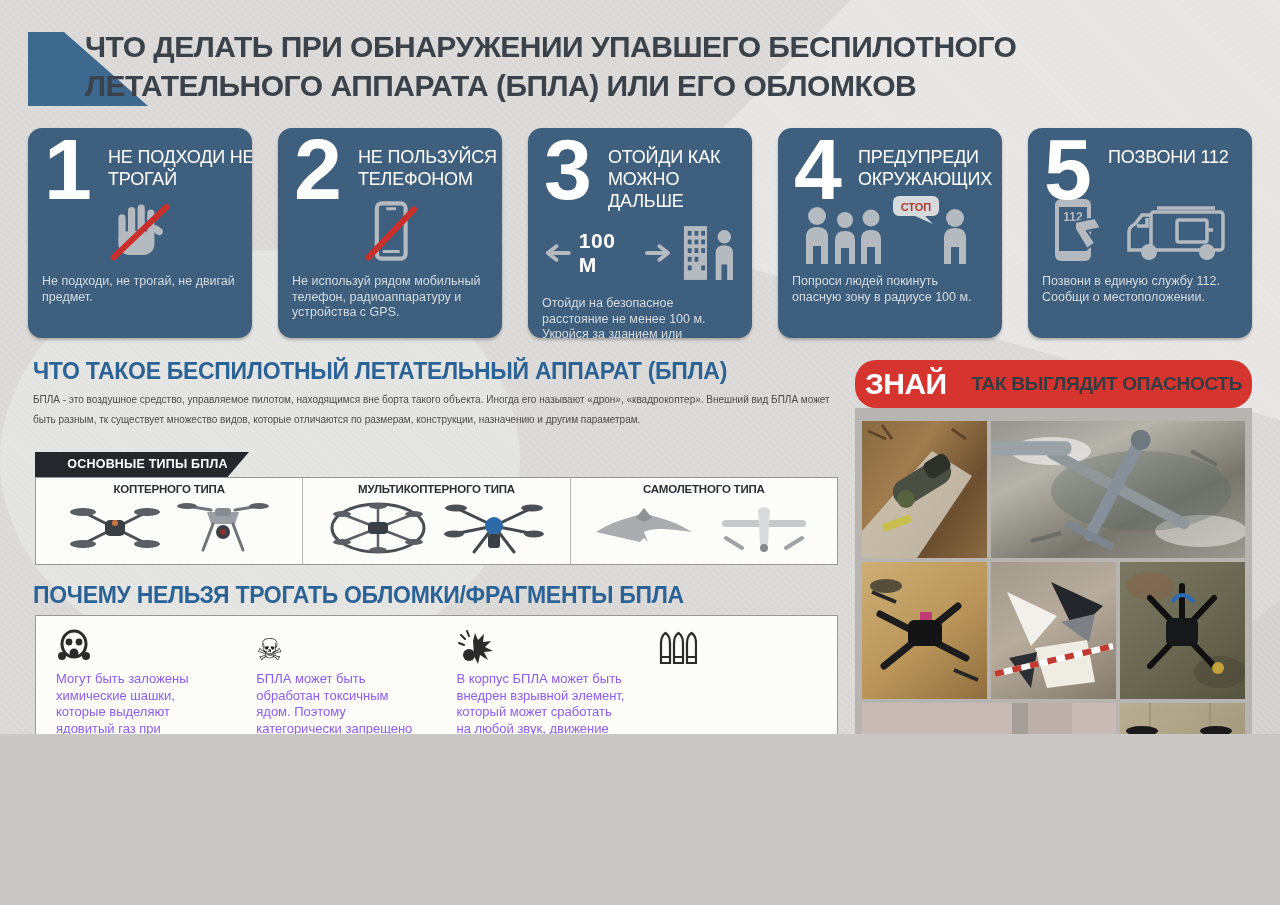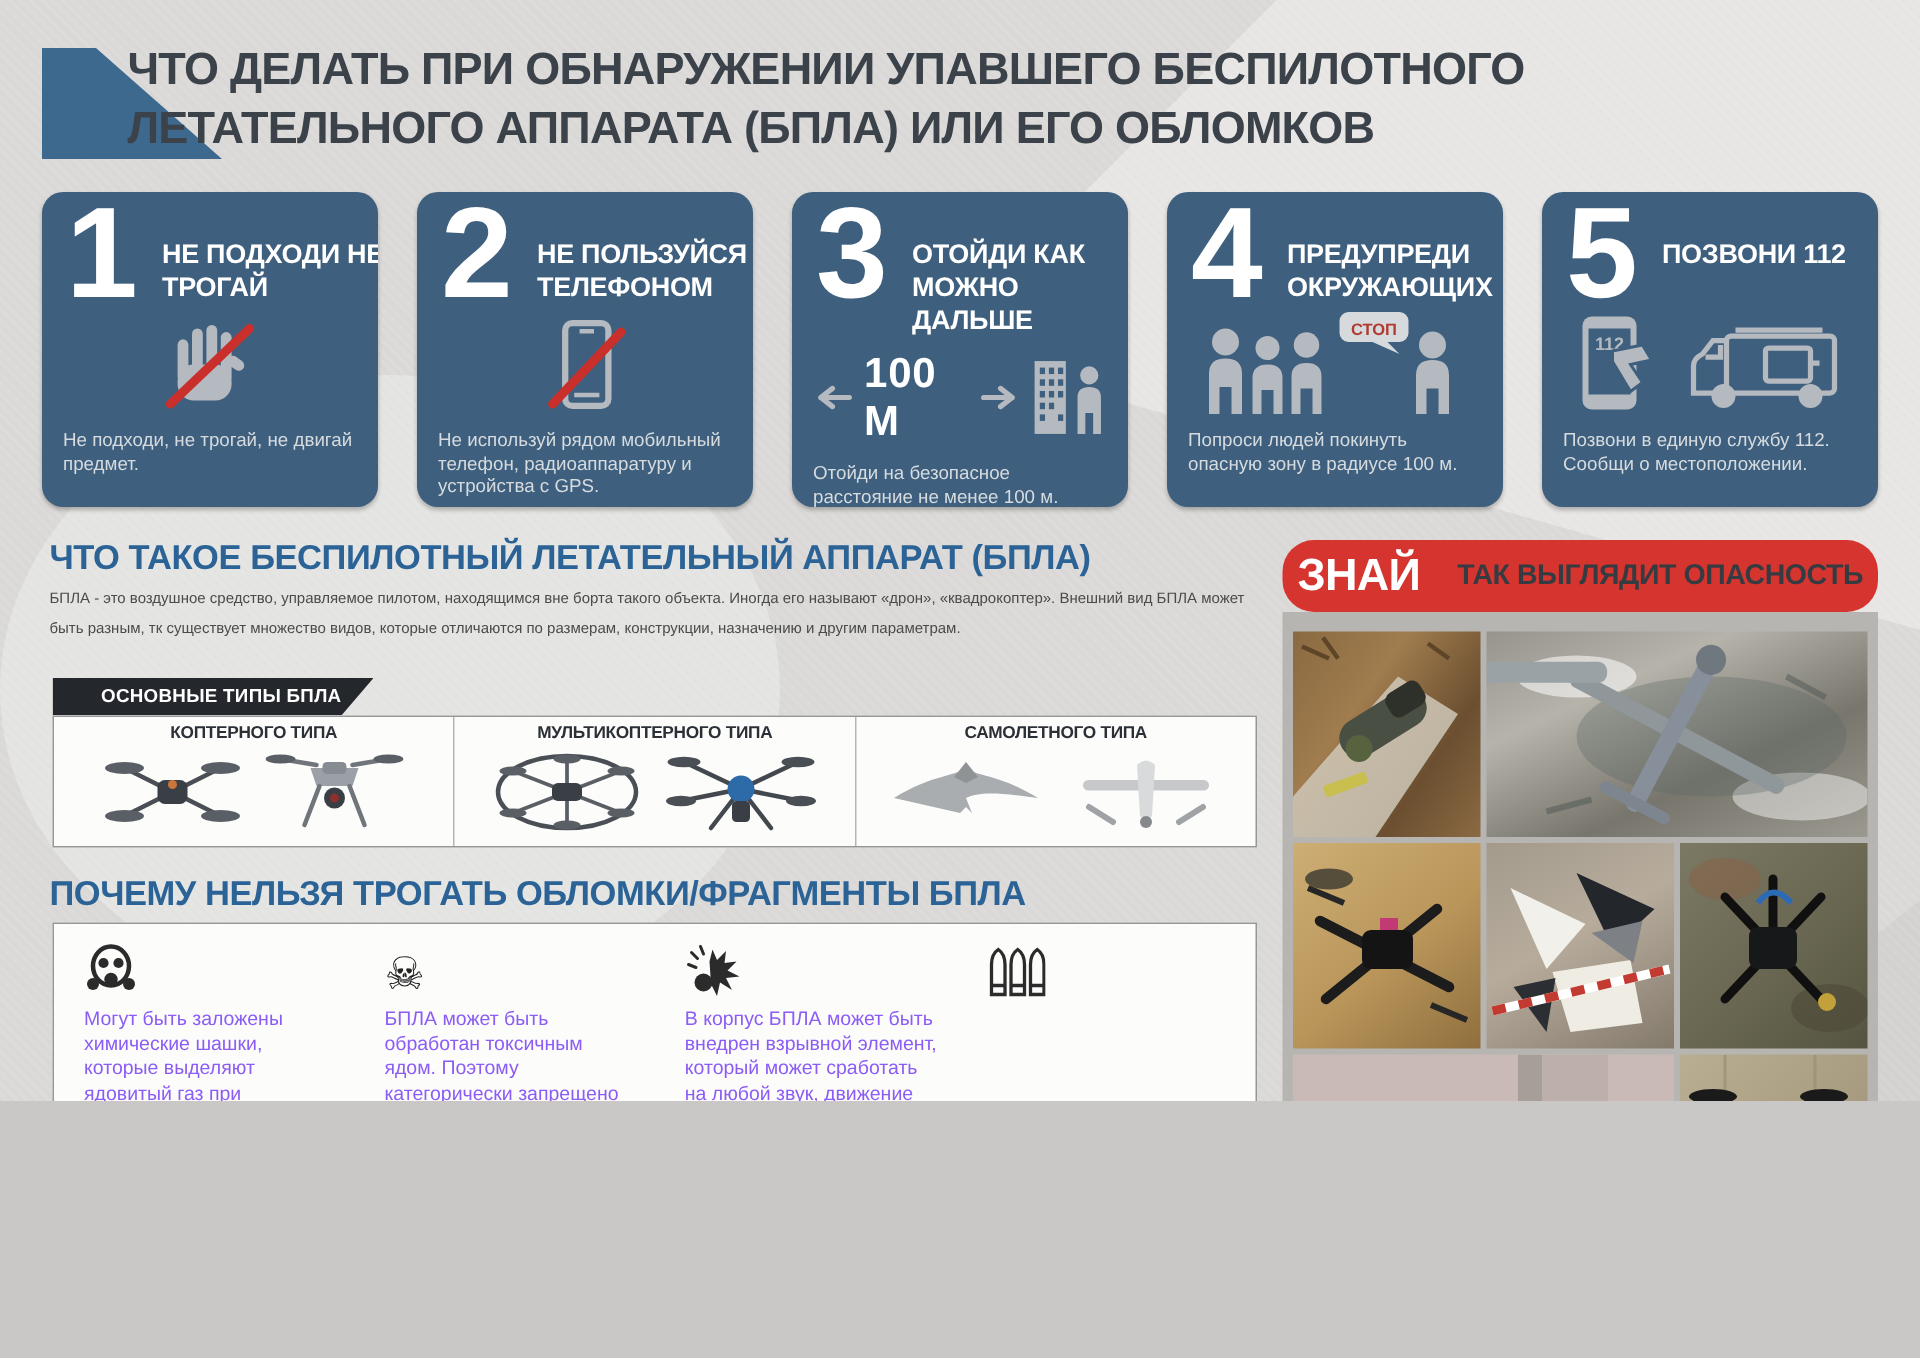--- a/index.html
+++ b/index.html
@@ -17,25 +17,25 @@
   .hdr-trapezoid{position:absolute;left:28px;top:32px;width:120px;height:74px;background:#3d698f;
     clip-path:polygon(0 0,30% 0,100% 100%,0 100%);}
   .hdr-title{position:absolute;left:85px;top:27px;width:1000px;font-size:30px;line-height:39px;
     font-weight:bold;color:#3b424a;letter-spacing:-0.5px;}
 
   
   .cards{position:absolute;left:28px;top:128px;width:1224px;height:210px;display:flex;gap:26px;}
   .card{flex:1;position:relative;background:#3e5f7d;border-radius:14px;padding:10px 14px 10px 14px;
     box-shadow:0 2px 3px rgba(0,0,0,.25);overflow:hidden;}
   .card-num{position:absolute;left:16px;top:-6px;font-size:86px;font-weight:bold;color:#fff;line-height:1.1;}
-  .card-title{margin:20px 0 0 66px;width:148px;font-size:18px;line-height:22px;font-weight:bold;color:#fff;
+  .card-title{margin:8px 0 0 66px;width:148px;font-size:18px;line-height:22px;font-weight:normal;color:#fff;
     letter-spacing:-0.2px;min-height:44px;}
   .card-icon{height:82px;display:flex;align-items:center;justify-content:center;gap:8px;}
   .card-desc{font-size:12.5px;line-height:15.5px;color:#d5dbdf;margin-top:2px;}
-  .ic-lbl{color:#fff;font-weight:bold;font-size:28px;letter-spacing:0.5px;}
+  .ic-lbl{color:#fff;font-weight:bold;font-size:21px;letter-spacing:0.5px;}
 
   
   .sec-heading{position:absolute;font-size:23px;font-weight:bold;color:#2c6396;letter-spacing:-0.3px;}
   .about-heading{left:33px;top:358px;}
   .about-text{position:absolute;left:33px;top:390px;width:812px;font-size:10px;line-height:19.5px;color:#4b4b4b;}
 
   
   .types-banner{position:absolute;left:35px;top:452px;width:214px;height:25px;background:#24282c;
     clip-path:polygon(0 0,100% 0,90% 100%,0 100%);color:#fff;font-size:12.5px;font-weight:bold;
     line-height:25px;padding-left:11px;box-sizing:border-box;letter-spacing:0.2px;text-align:center;}

